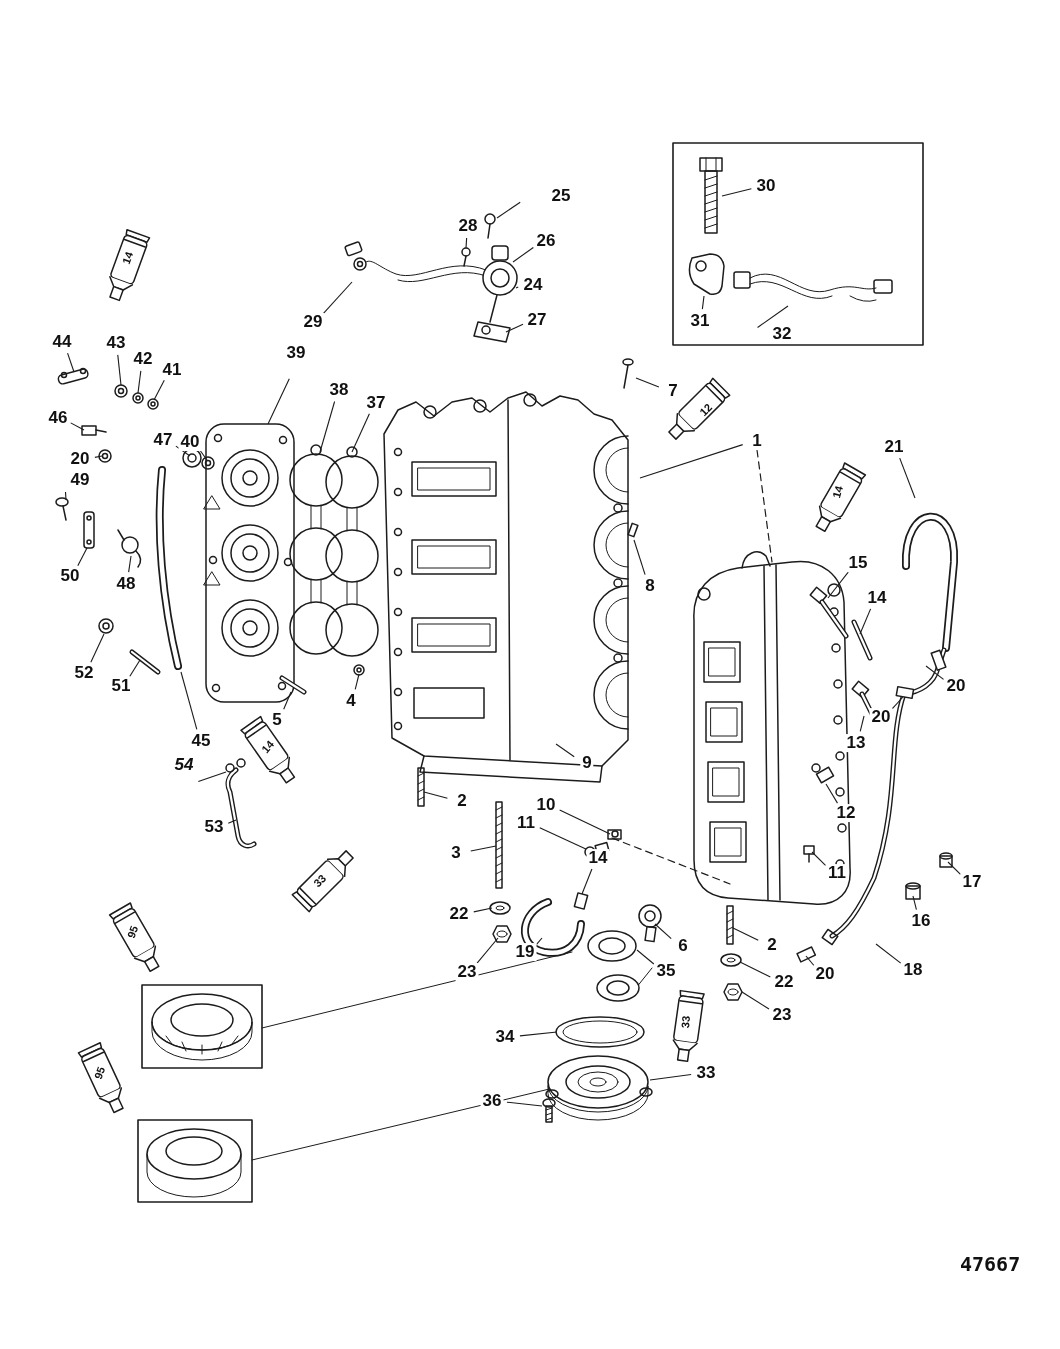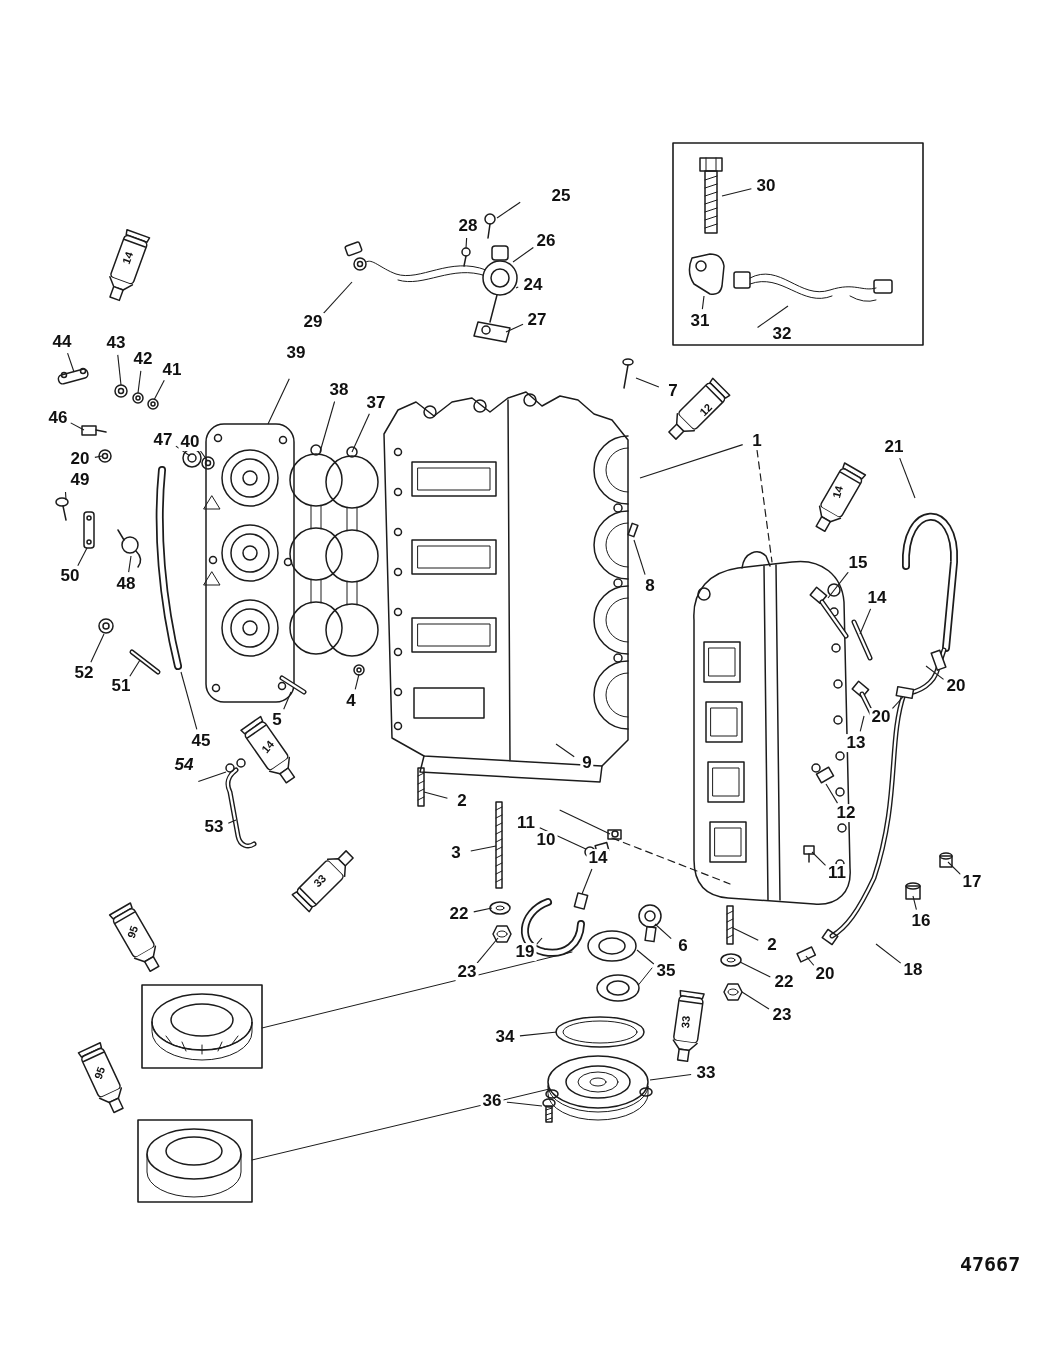--- a/index.html
+++ b/index.html
@@ -432,21 +432,21 @@
       <div class="callout" style="left: 956px; top: 686px;">20</div>
       <div class="callout" style="left: 881px; top: 717px;">20</div>
       <div class="callout" style="left: 277px; top: 720px;">5</div>
       <div class="callout" style="left: 351px; top: 701px;">4</div>
       <div class="callout" style="left: 201px; top: 741px;">45</div>
       <div class="callout" style="left: 856px; top: 743px;">13</div>
       <div class="callout" style="left: 184px; top: 765px; font-style: italic;">54</div>
       <div class="callout" style="left: 214px; top: 827px;">53</div>
       <div class="callout" style="left: 587px; top: 763px;">9</div>
       <div class="callout" style="left: 462px; top: 801px;">2</div>
-      <div class="callout" style="left: 546px; top: 805px; margin-top: 35px;">10</div>
+      <div class="callout" style="left: 546px; top: 805px;">10</div>
       <div class="callout" style="left: 526px; top: 823px;">11</div>
       <div class="callout" style="left: 846px; top: 813px;">12</div>
       <div class="callout" style="left: 456px; top: 853px;">3</div>
       <div class="callout" style="left: 598px; top: 858px;">14</div>
       <div class="callout" style="left: 837px; top: 873px;">11</div>
       <div class="callout" style="left: 972px; top: 882px;">17</div>
       <div class="callout" style="left: 459px; top: 914px;">22</div>
       <div class="callout" style="left: 921px; top: 921px;">16</div>
       <div class="callout" style="left: 525px; top: 952px;">19</div>
       <div class="callout" style="left: 683px; top: 946px;">6</div>

